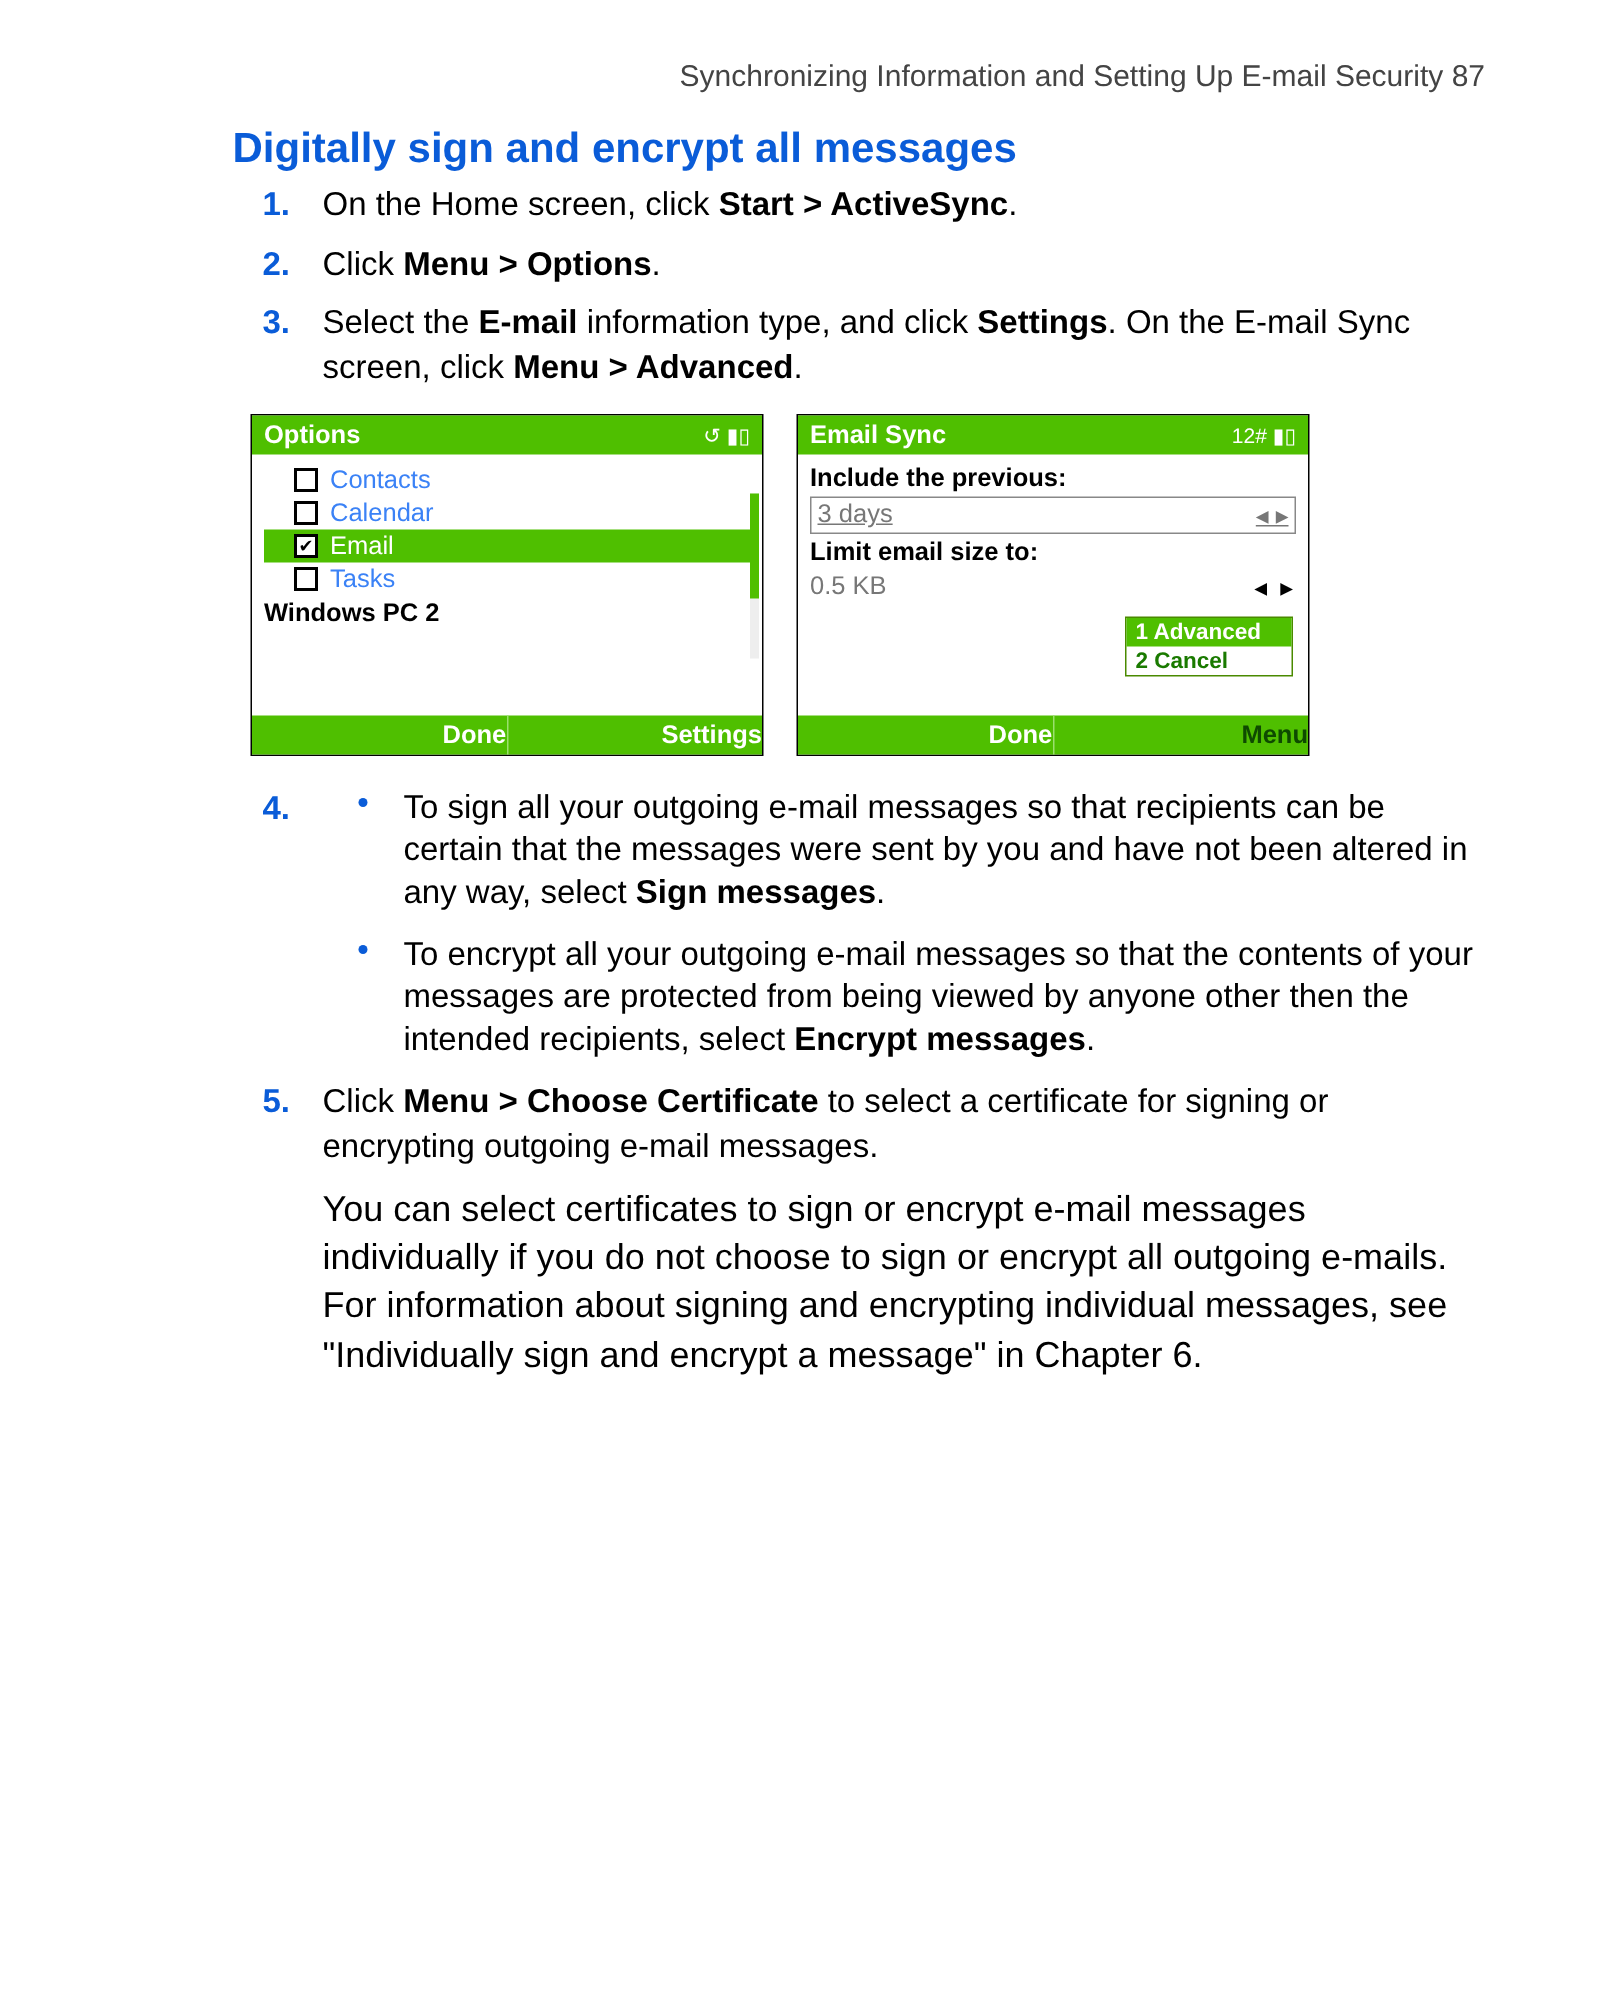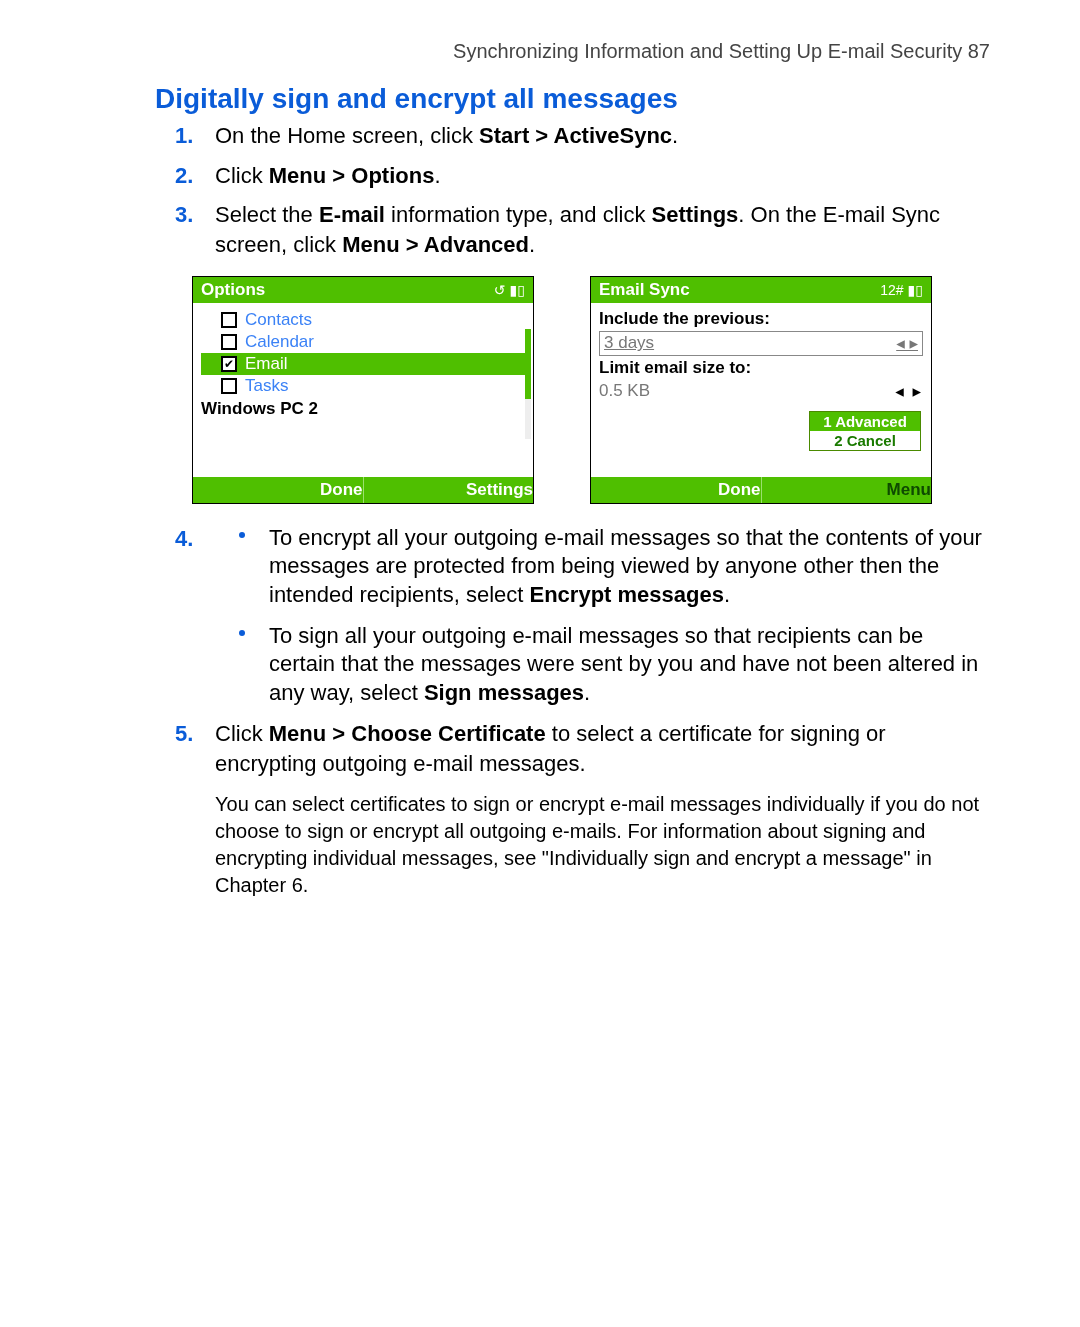--- a/index.html
+++ b/index.html
@@ -65,22 +65,22 @@
     position: absolute;
     left: 0;
     top: 8px;
     width: 6px;
     height: 6px;
     border-radius: 50%;
     background: #0a5cd8;
   }
   .screens {
     display: flex;
-    gap: 56px;
-    margin: 16px 0 20px 37px;
+    gap: 22px;
+    margin: 16px 0 20px 12px;
   }
   .device {
     width: 340px;
     border: 1px solid #000;
     font-family: Tahoma, Arial, sans-serif;
     font-size: 17px;
     background: #fff;
     position: relative;
   }
   .dev-titlebar {
@@ -157,27 +157,27 @@
     position:absolute;
     right:10px; bottom:26px;
     background:#fff; border:1px solid #4a8a00;
     font-size:15px;
     width:110px;
   }
   .context-menu .mi{
     padding:1px 6px;
     color:#1a7a00;
     font-weight:700;
-    text-align:center;
+    text-align:left;
   }
   .context-menu .mi.sel{
     background:#4fbf00; color:#fff;
   }
   .note {
-    font-size:20px;
+    font-size:24px;
     line-height:1.35;
     margin-top:12px;
   }
   b{font-weight:700;}
 </style>
 </head>
 <body>
 
 <div class="page">
   <div class="running-header">Synchronizing Information and Setting Up E-mail Security  87</div>
@@ -271,25 +271,25 @@
       </div>
     </div>
   </div>
 
   <ol class="steps">
     <li>
       <span class="num">4.</span>
       <ul class="bullets">
         <li>
           <span class="dot"></span>
-          <span>To encrypt all your outgoing e-mail messages so that the contents of your messages are protected from being viewed by anyone other then the intended recipients, select </span><b>Encrypt messages</b><span>.</span>
+          <span>To sign all your outgoing e-mail messages so that recipients can be certain that the messages were sent by you and have not been altered in any way, select </span><b>Sign messages</b><span>.</span>
         </li>
         <li>
           <span class="dot"></span>
-          <span>To sign all your outgoing e-mail messages so that recipients can be certain that the messages were sent by you and have not been altered in any way, select </span><b>Sign messages</b><span>.</span>
+          <span>To encrypt all your outgoing e-mail messages so that the contents of your messages are protected from being viewed by anyone other then the intended recipients, select </span><b>Encrypt messages</b><span>.</span>
         </li>
       </ul>
     </li>
     <li>
       <span class="num">5.</span>
       <span>Click </span><b>Menu &gt; Choose Certificate</b><span> to select a certificate for signing or encrypting outgoing e-mail messages.</span>
       <div class="note">You can select certificates to sign or encrypt e-mail messages individually if you do not choose to sign or encrypt all outgoing e-mails. For information about signing and encrypting individual messages, see "Individually sign and encrypt a message" in Chapter 6.</div>
     </li>
   </ol>
 </div>

